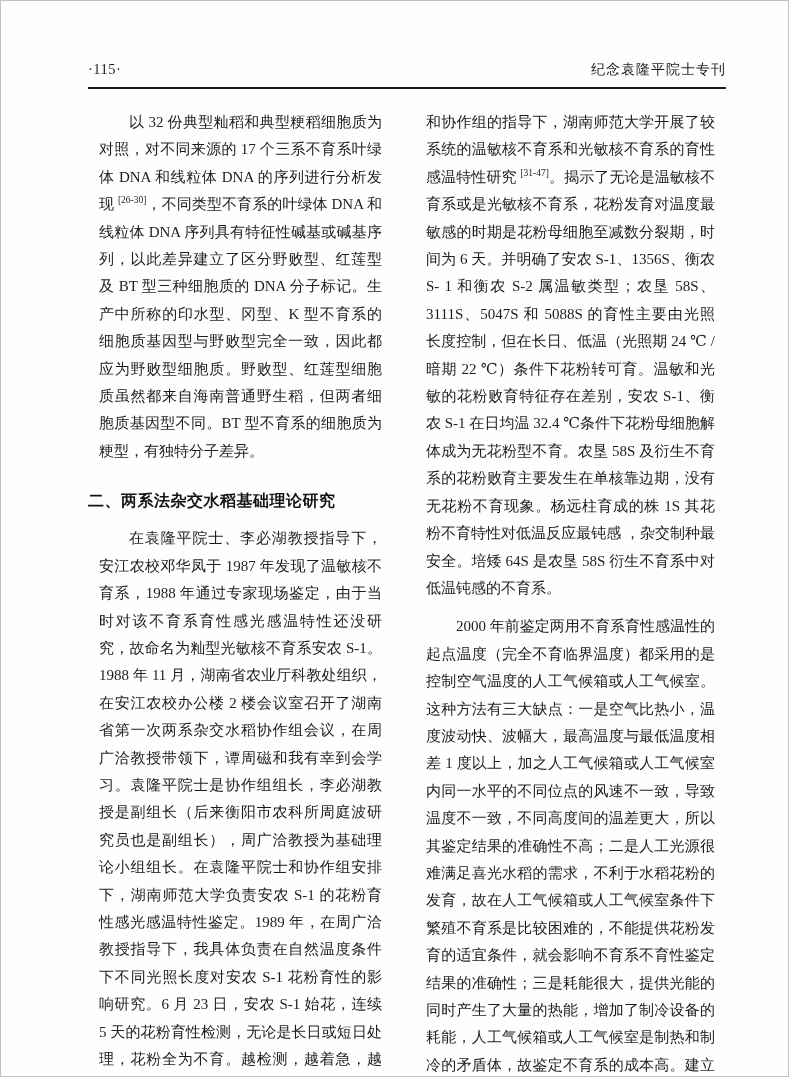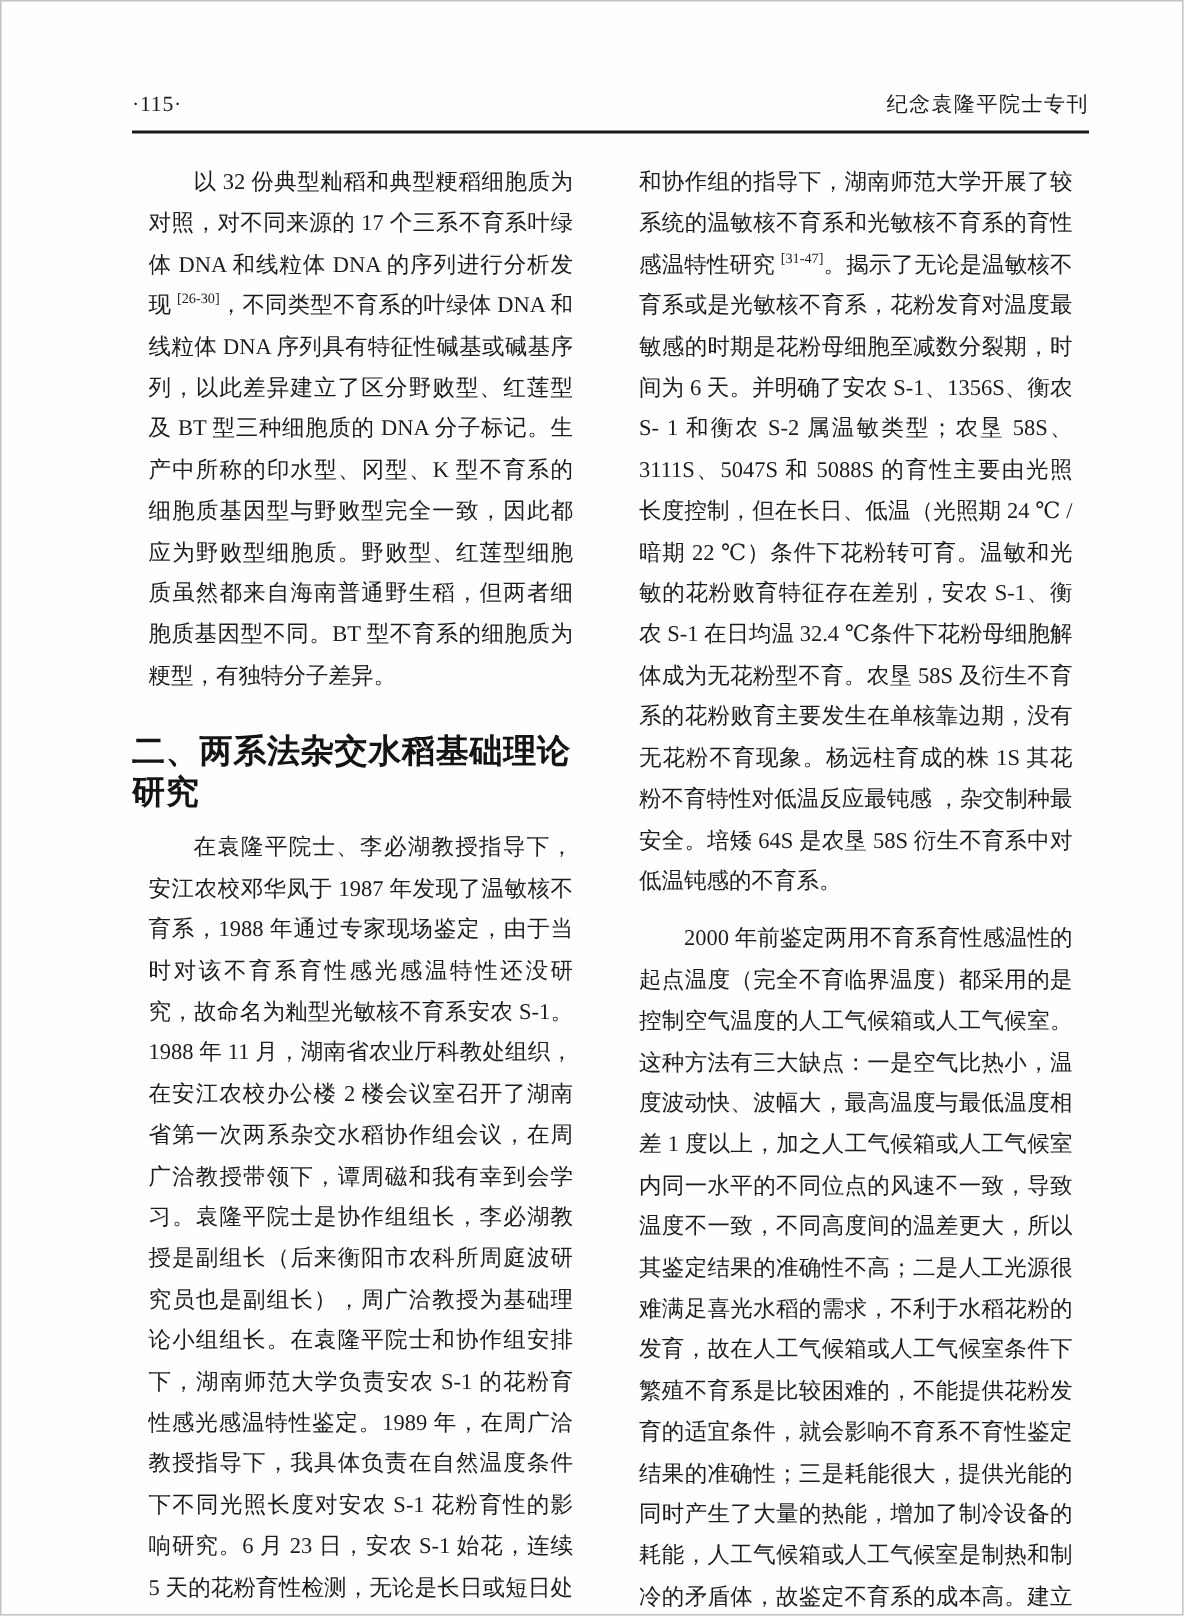--- a/index.html
+++ b/index.html
@@ -56,21 +56,21 @@
     text-align: left;
   }
   .content h3 {
     margin: 0;
     font-size: 15.4px;
     line-height: 27.4px;
     text-indent: 2em;
   }
   .content h2 {
     margin: 22px 0 7px 0;
-    font-size: 22px;
+    font-size: 16px;
     line-height: 27px;
     text-indent: 0;
     letter-spacing: 0.5px;
   }
   sup {
     font-size: 9.5px;
     line-height: 0;
     vertical-align: super;
   }
 </style>

